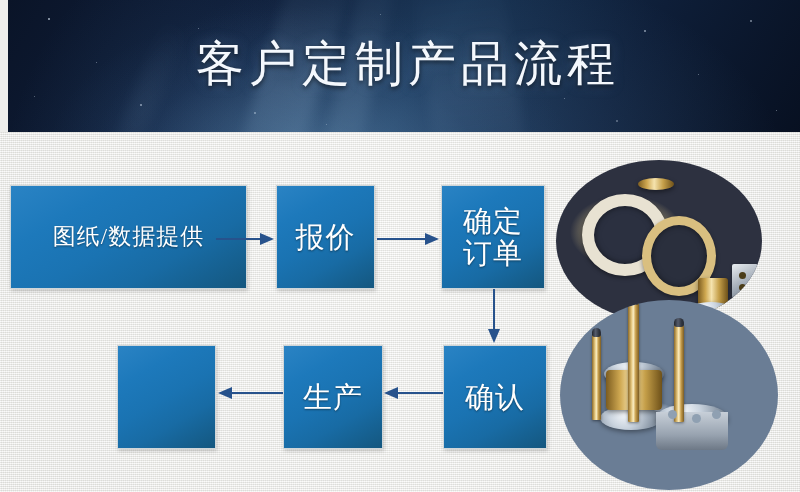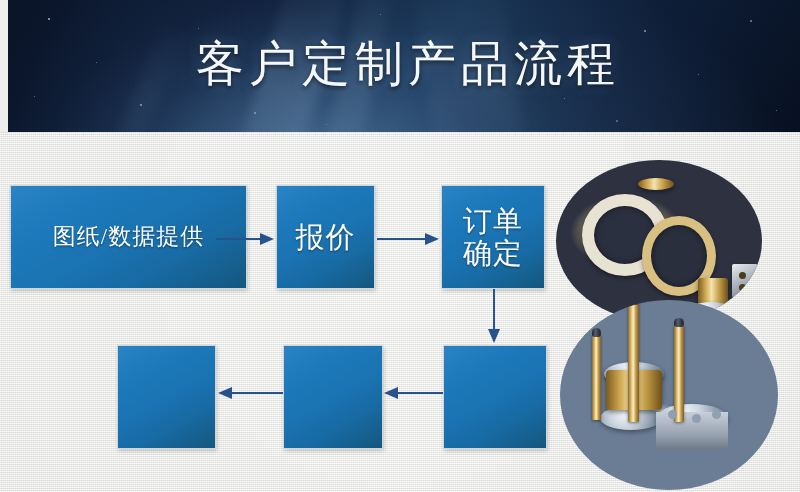--- a/index.html
+++ b/index.html
@@ -284,37 +284,39 @@
   </div>
 
   <div class="flowbox" id="box-2">
     <span class="lines">
       <span>报价</span>
     </span>
   </div>
 
   <div class="flowbox" id="box-3">
     <span class="lines">
+      <span>确定</span>
       <span>订单</span>
-      <span>确定</span>
     </span>
   </div>
 
   <div class="flowbox" id="box-4">
     <span class="lines">
+      <span>确认</span>
     </span>
   </div>
 
   <div class="flowbox" id="box-5">
     <span class="lines">
     </span>
   </div>
 
   <div class="flowbox" id="box-6">
     <span class="lines">
+      <span>生产</span>
     </span>
   </div>
 
   <div class="arrow" id="arrow-1">
     <div class="arrow-line-h"></div>
       <div class="head-right"></div>
   </div>
   <div class="arrow" id="arrow-2">
     <div class="arrow-line-h"></div>
       <div class="head-right"></div>

